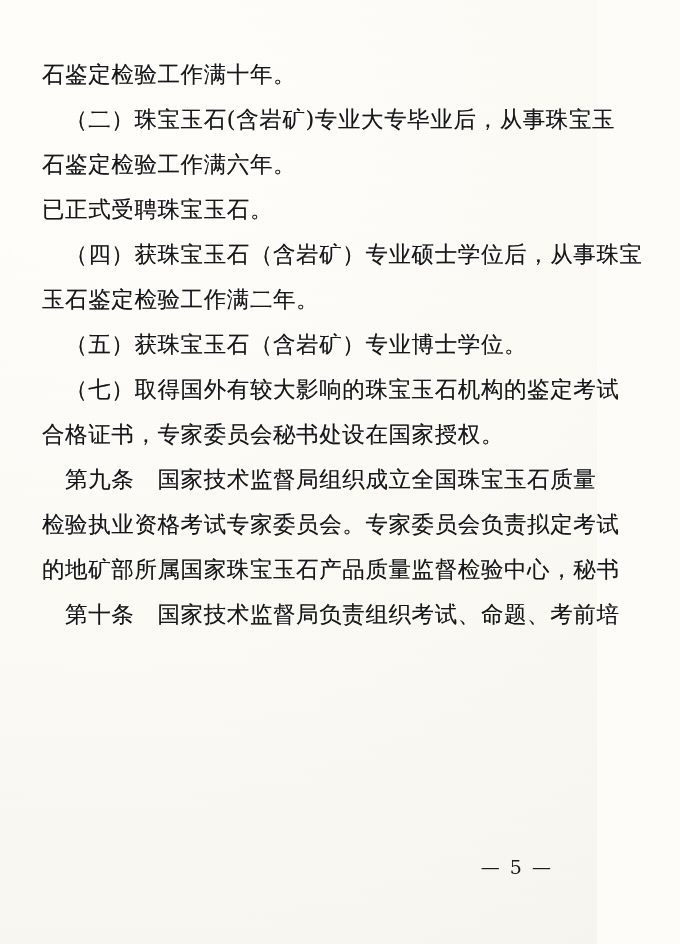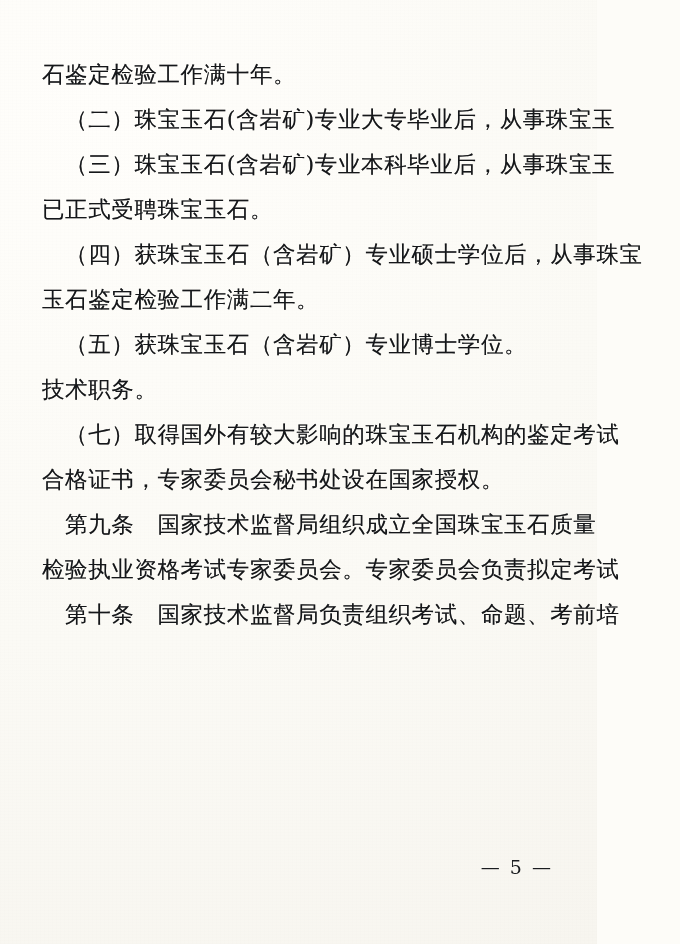--- a/index.html
+++ b/index.html
@@ -65,27 +65,27 @@
 </style>
 </head>
 <body>
 
 <div id="page">
   <div id="grain"></div>
 
   <div id="textbody">
     <p class="line">石鉴定检验工作满十年。</p>
     <p class="line indent">　（二）珠宝玉石(含岩矿)专业大专毕业后，从事珠宝玉</p>
-    <p class="line indent">　（三）珠宝玉石(含岩矿)专业本科毕业后，从事珠宝玉</p>
+    <p class="line">石鉴定检验工作满六年。</p>
     <p class="line">已正式受聘珠宝玉石。</p>
     <p class="line indent">　（四）获珠宝玉石（含岩矿）专业硕士学位后，从事珠宝</p>
     <p class="line">玉石鉴定检验工作满二年。</p>
     <p class="line indent">　（五）获珠宝玉石（含岩矿）专业博士学位。</p>
-    <p class="line">技术职务。</p>
     <p class="line indent">　（七）取得国外有较大影响的珠宝玉石机构的鉴定考试</p>
     <p class="line">合格证书，专家委员会秘书处设在国家授权。</p>
     <p class="line indent">　第九条　国家技术监督局组织成立全国珠宝玉石质量</p>
     <p class="line">检验执业资格考试专家委员会。专家委员会负责拟定考试</p>
+    <p class="line">的地矿部所属国家珠宝玉石产品质量监督检验中心，秘书</p>
     <p class="line indent">　第十条　国家技术监督局负责组织考试、命题、考前培</p>
   </div>
 
   <div id="pagenum">— 5 —</div>
 </div>
 
 </body></html>

